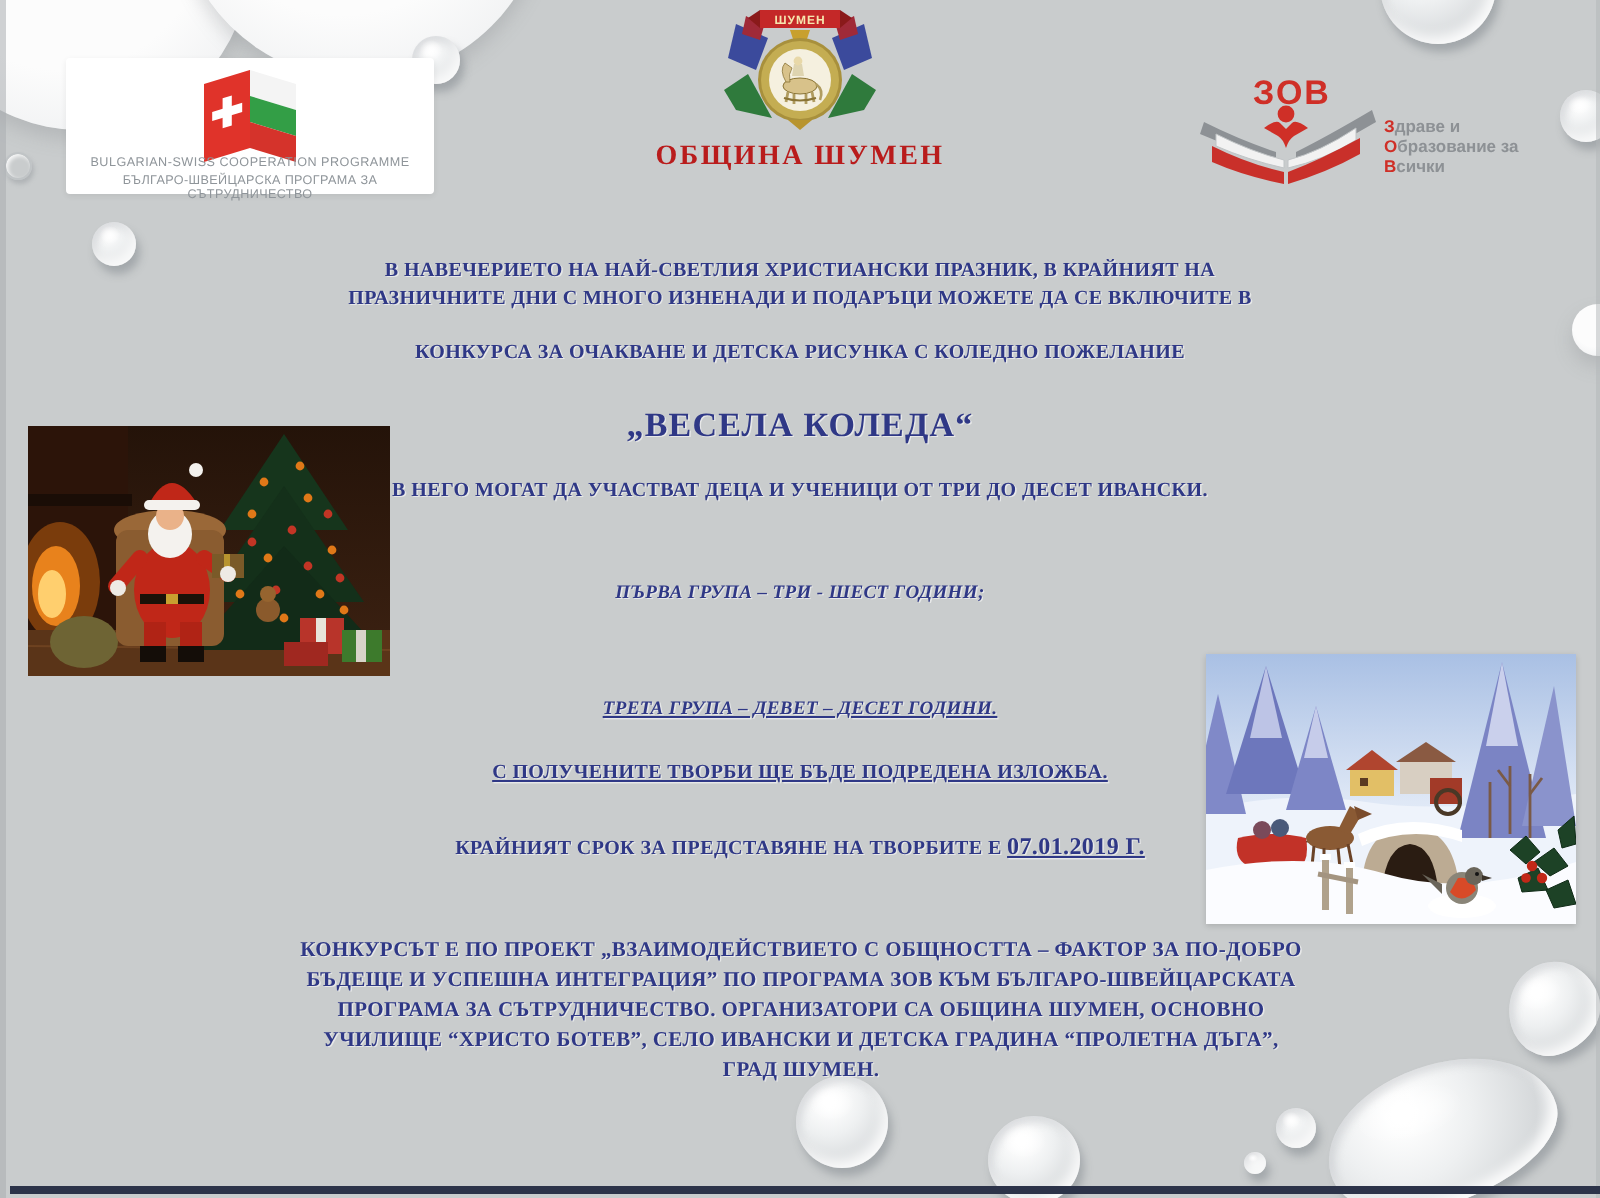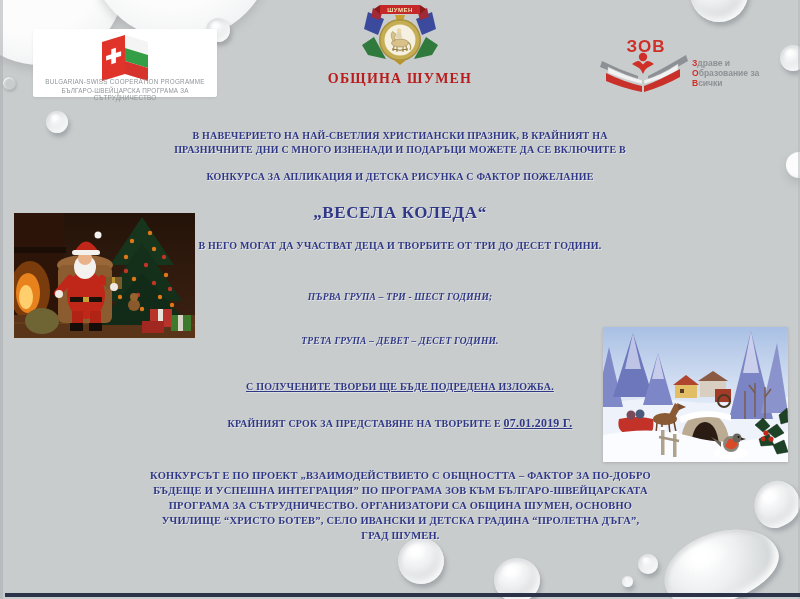--- a/index.html
+++ b/index.html
@@ -39,21 +39,21 @@
   
   .txt { position:absolute; left:145px; width:510px; text-align:center; color:#2f3886;
          font-weight:bold; letter-spacing:.2px; z-index:4;
          text-shadow:.7px .7px 0 rgba(255,255,255,.55); }
   .intro   { top:129px; font-size:10px; line-height:13.5px; }
   .konkurs { top:171px; font-size:10px; }
   .title   { top:203px; font-size:17px; letter-spacing:.6px; }
   .partic  { top:240px; font-size:10px; }
   .awards  { top:266px; font-size:10px; }
   .grp     { font-size:9.5px; font-style:italic; }
-  .grp1 { top:292px; } .grp2 { top:317px; } .grp3 { top:336px; }
+  .grp1 { top:292px; } .grp2 { top:317px; } .grp3 { top:350px;text-decoration:underline; }
   .exhib   { top:381px; font-size:10px;text-decoration:underline; }
   .deadl   { top:416px; font-size:10px; }
   .deadl .date { font-size:12px; text-decoration:underline; }
   .footer  { top:468px; left:148px; width:505px; font-size:10.5px; line-height:15px; }
   
   .pic { position:absolute; overflow:hidden; z-index:3; }
   .pic-santa  { left:14px;  top:213px; width:181px; height:125px; }
   .pic-winter { left:603px; top:327px; width:185px; height:135px; box-shadow:0 1px 3px rgba(0,0,0,.15); }
 </style>
 </head>
@@ -146,23 +146,23 @@
       <text x="92" y="33"><tspan fill="#cf2f27">З</tspan><tspan fill="#8d9195">драве и</tspan></text>
       <text x="92" y="43"><tspan fill="#cf2f27">О</tspan><tspan fill="#8d9195">бразование за</tspan></text>
       <text x="92" y="53"><tspan fill="#cf2f27">В</tspan><tspan fill="#8d9195">сички</tspan></text>
     </g>
   </svg>
 
   <div class="txt intro">
     <div>В НАВЕЧЕРИЕТО НА НАЙ-СВЕТЛИЯ ХРИСТИАНСКИ ПРАЗНИК, В КРАЙНИЯТ НА</div>
     <div>ПРАЗНИЧНИТЕ ДНИ С МНОГО ИЗНЕНАДИ И ПОДАРЪЦИ МОЖЕТЕ ДА СЕ ВКЛЮЧИТЕ В</div>
   </div>
-  <div class="txt konkurs">КОНКУРСА ЗА АПЛИКАЦИЯ И ДЕТСКА РИСУНКА С ФАКТОР ПОЖЕЛАНИЕ</div>
+  <div class="txt konkurs">КОНКУРСА ЗА ОЧАКВАНЕ И ДЕТСКА РИСУНКА С КОЛЕДНО ПОЖЕЛАНИЕ</div>
   <div class="txt title">„ВЕСЕЛА КОЛЕДА“</div>
-  <div class="txt partic">В НЕГО МОГАТ ДА УЧАСТВАТ ДЕЦА И ТВОРБИТЕ ОТ ТРИ ДО ДЕСЕТ ГОДИНИ.</div>
+  <div class="txt partic">В НЕГО МОГАТ ДА УЧАСТВАТ ДЕЦА И УЧЕНИЦИ ОТ ТРИ ДО ДЕСЕТ ИВАНСКИ.</div>
   <div class="txt grp grp1">ПЪРВА ГРУПА – ТРИ -  ШЕСТ ГОДИНИ;</div>
   <div class="txt grp grp3">ТРЕТА ГРУПА – ДЕВЕТ – ДЕСЕТ ГОДИНИ.</div>
   <div class="txt exhib">С ПОЛУЧЕНИТЕ  ТВОРБИ ЩЕ БЪДЕ ПОДРЕДЕНА ИЗЛОЖБА.</div>
   <div class="txt deadl">
     <span>КРАЙНИЯТ СРОК ЗА ПРЕДСТАВЯНЕ НА ТВОРБИТЕ Е </span><span class="date">07.01.2019 Г.</span>
   </div>
   <div class="txt footer">КОНКУРСЪТ Е ПО ПРОЕКТ „ВЗАИМОДЕЙСТВИЕТО С ОБЩНОСТТА – ФАКТОР ЗА ПО-ДОБРО БЪДЕЩЕ И УСПЕШНА ИНТЕГРАЦИЯ” ПО ПРОГРАМА ЗОВ КЪМ БЪЛГАРО-ШВЕЙЦАРСКАТА ПРОГРАМА ЗА СЪТРУДНИЧЕСТВО. ОРГАНИЗАТОРИ СА ОБЩИНА ШУМЕН, ОСНОВНО УЧИЛИЩЕ “ХРИСТО БОТЕВ”, СЕЛО ИВАНСКИ И ДЕТСКА ГРАДИНА “ПРОЛЕТНА ДЪГА”, ГРАД ШУМЕН.</div>
 
   <div class="pic pic-santa">
     <svg width="181" height="125" viewBox="0 0 181 125" preserveAspectRatio="none">

